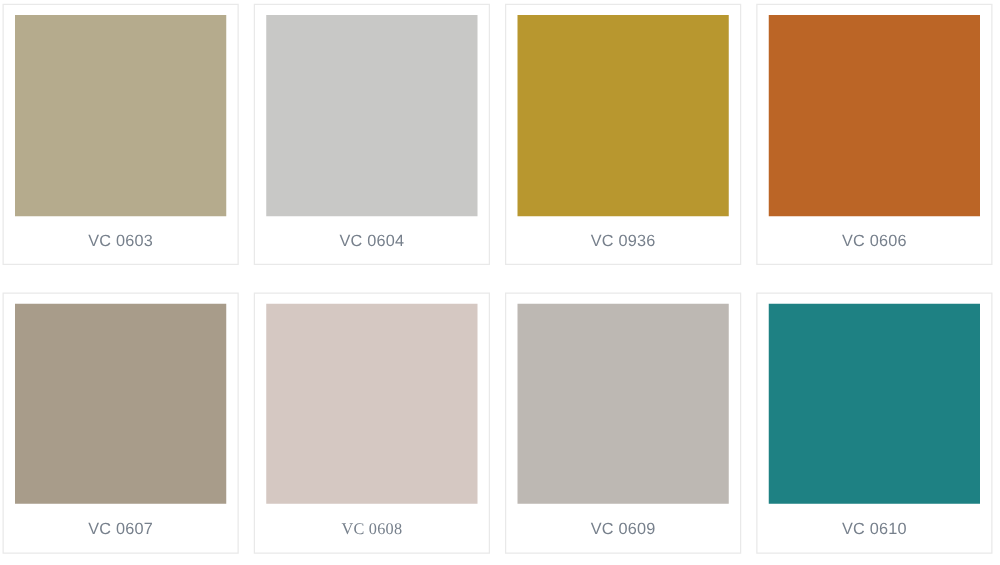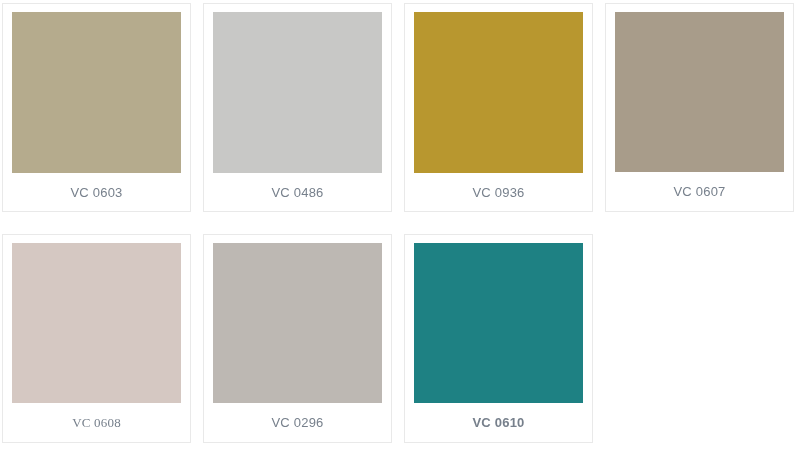--- a/index.html
+++ b/index.html
@@ -69,42 +69,46 @@
 
 <div class="swatch-grid" style="background: rgb(255, 255, 255);">
 
   <div class="swatch-card row-1" style="border-color: rgb(233, 233, 233);">
     <div class="swatch-color" style="background-color: rgb(181, 171, 141);"></div>
     <div class="swatch-label" style="color: rgb(119, 128, 140);">VC 0603</div>
   </div>
 
   <div class="swatch-card row-1" style="border-color: rgb(233, 233, 233);">
     <div class="swatch-color" style="background-color: rgb(200, 200, 198);"></div>
-    <div class="swatch-label" style="color: rgb(119, 128, 140);">VC 0486</div>
+    <div class="swatch-label" style="color: rgb(119, 128, 140);">VC 0604</div>
   </div>
 
   <div class="swatch-card row-1" style="border-color: rgb(233, 233, 233);">
     <div class="swatch-color" style="background-color: rgb(184, 151, 47);"></div>
     <div class="swatch-label" style="color: rgb(119, 128, 140);">VC 0936</div>
   </div>
 
+  <div class="swatch-card row-1" style="border-color: rgb(233, 233, 233);">
+    <div class="swatch-color" style="background-color: rgb(187, 101, 38);"></div>
+    <div class="swatch-label" style="color: rgb(119, 128, 140);">VC 0606</div>
+  </div>
 
   <div class="swatch-card row-2" style="border-color: rgb(233, 233, 233);">
     <div class="swatch-color" style="background-color: rgb(168, 156, 138);"></div>
     <div class="swatch-label" style="color: rgb(119, 128, 140);">VC 0607</div>
   </div>
 
   <div class="swatch-card row-2" style="border-color: rgb(233, 233, 233);">
     <div class="swatch-color" style="background-color: rgb(213, 200, 194);"></div>
     <div class="swatch-label" style="color: rgb(119, 128, 140); font-family: Liberation Serif, serif;">VC 0608</div>
   </div>
 
   <div class="swatch-card row-2" style="border-color: rgb(233, 233, 233);">
     <div class="swatch-color" style="background-color: rgb(189, 184, 179);"></div>
-    <div class="swatch-label" style="color: rgb(119, 128, 140);">VC 0296</div>
+    <div class="swatch-label" style="color: rgb(119, 128, 140);">VC 0609</div>
   </div>
 
   <div class="swatch-card row-2" style="border-color: rgb(233, 233, 233);">
     <div class="swatch-color" style="background-color: rgb(30, 129, 131);"></div>
-    <div class="swatch-label" style="color: rgb(119, 128, 140); font-weight: bold;">VC 0610</div>
+    <div class="swatch-label" style="color: rgb(119, 128, 140);">VC 0610</div>
   </div>
 
 </div>
 
 </body></html>

